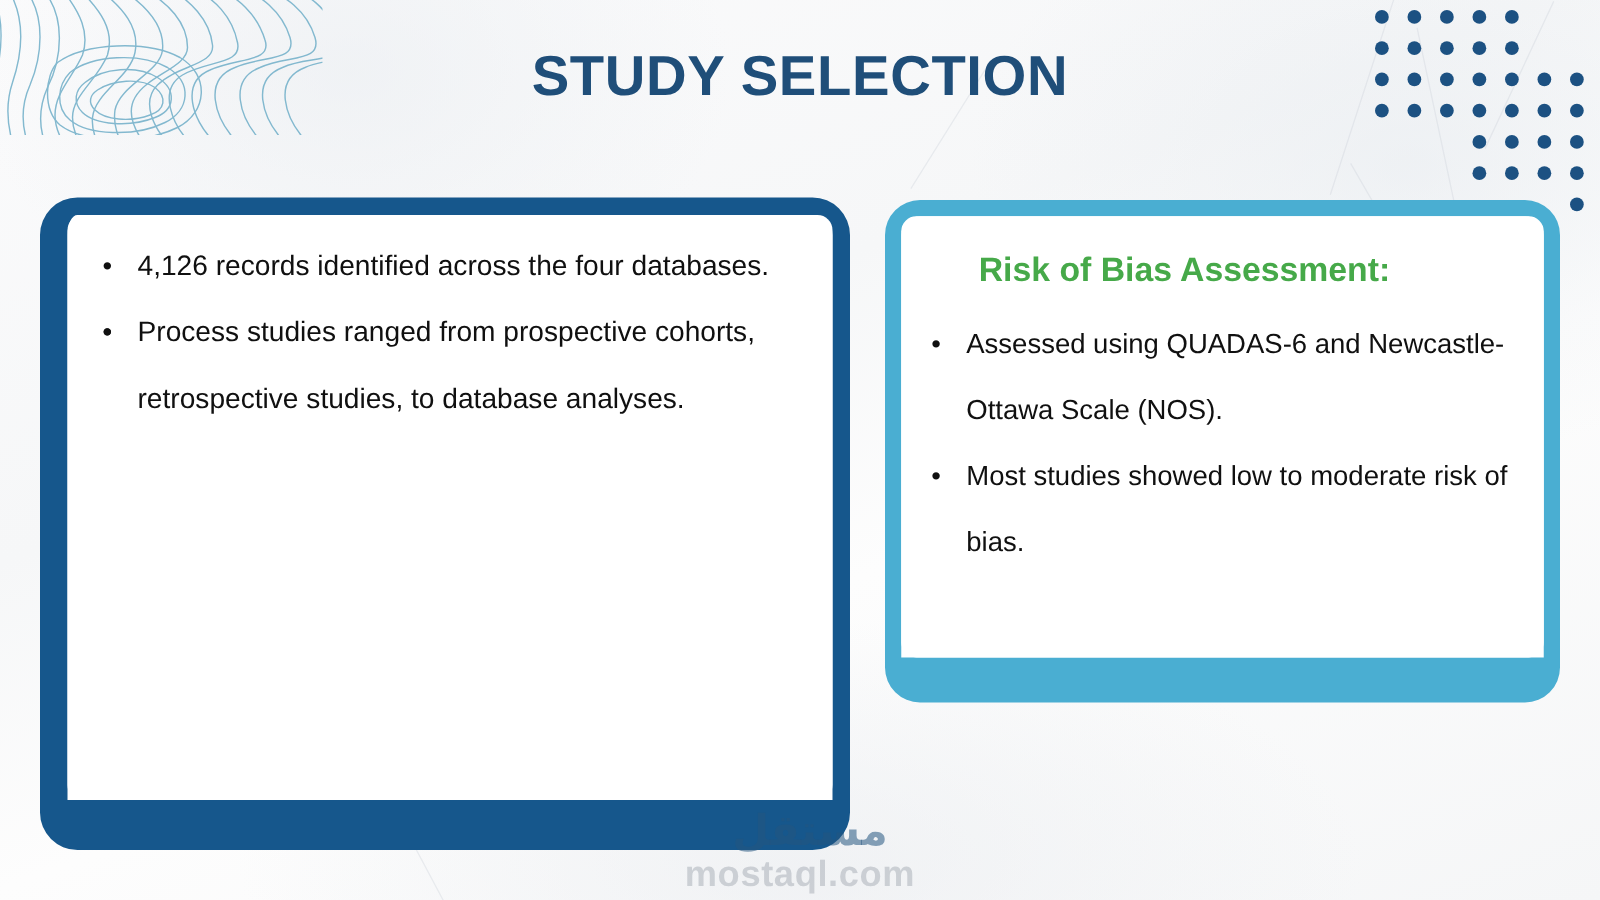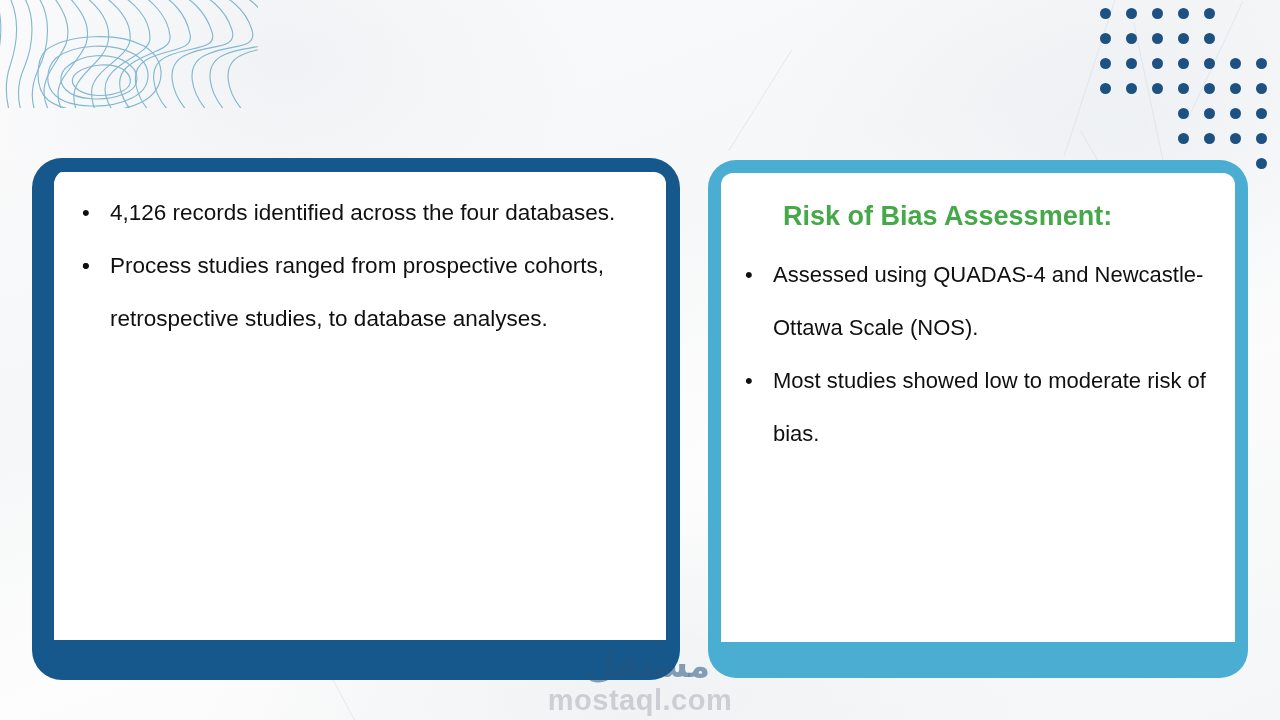--- a/index.html
+++ b/index.html
@@ -96,21 +96,21 @@
     width: 648px;
     height: 522px;
     border-color: #16578c;
     border-width: 14px 14px 40px 22px;
     border-radius: 30px;
   }
   #card-right {
     left: 708px;
     top: 160px;
     width: 540px;
-    height: 518px;
+    height: 402px;
     border-color: #4aaed2;
     border-width: 13px 13px 36px 13px;
     border-radius: 28px;
   }
 
   .card-inner {
     position: relative;
     width: 100%;
     height: 100%;
     background: #ffffff;
@@ -260,20 +260,21 @@
       <div class="dot" style="left: 104px; top: 100px; background: rgb(28, 81, 130);"></div>
       <div class="dot" style="left: 130px; top: 100px; background: rgb(28, 81, 130);"></div>
       <div class="dot" style="left: 156px; top: 100px; background: rgb(28, 81, 130);"></div>
       <div class="dot" style="left: 78px; top: 125px; background: rgb(28, 81, 130);"></div>
       <div class="dot" style="left: 104px; top: 125px; background: rgb(28, 81, 130);"></div>
       <div class="dot" style="left: 130px; top: 125px; background: rgb(28, 81, 130);"></div>
       <div class="dot" style="left: 156px; top: 125px; background: rgb(28, 81, 130);"></div>
       <div class="dot" style="left: 156px; top: 150px; background: rgb(28, 81, 130);"></div>
     </div>
 
+  <div id="title">STUDY SELECTION</div>
 
   <div class="card" id="card-left">
     <div class="card-inner">
       <ul class="bullets">
         <li>
           <span class="bullet-dot">•</span>
           <span>4,126 records identified across the four databases.</span>
         </li>
         <li>
           <span class="bullet-dot">•</span>
@@ -285,21 +286,21 @@
       </ul>
     </div>
   </div>
 
   <div class="card" id="card-right">
     <div class="card-inner">
       <h2 class="card-heading">Risk of Bias Assessment:</h2>
       <ul class="bullets">
         <li>
           <span class="bullet-dot">•</span>
-          <span>Assessed using QUADAS-4 and Newcastle-Ottawa Scale (NOS).</span>
+          <span>Assessed using QUADAS-6 and Newcastle-Ottawa Scale (NOS).</span>
         </li>
         <li>
           <span class="bullet-dot">•</span>
           <span>Most studies showed low to moderate risk of bias.</span>
         </li>
       </ul>
     </div>
   </div>
 
   <div id="watermark">

